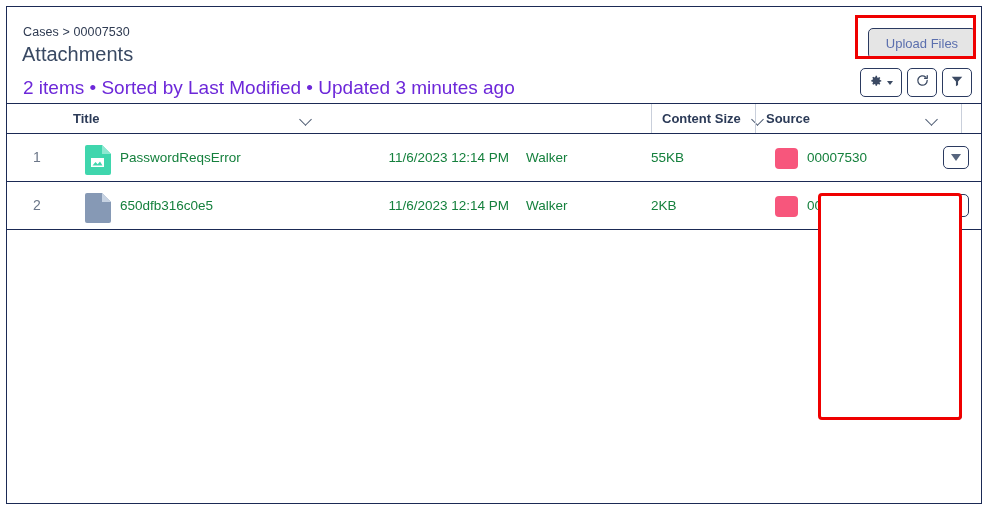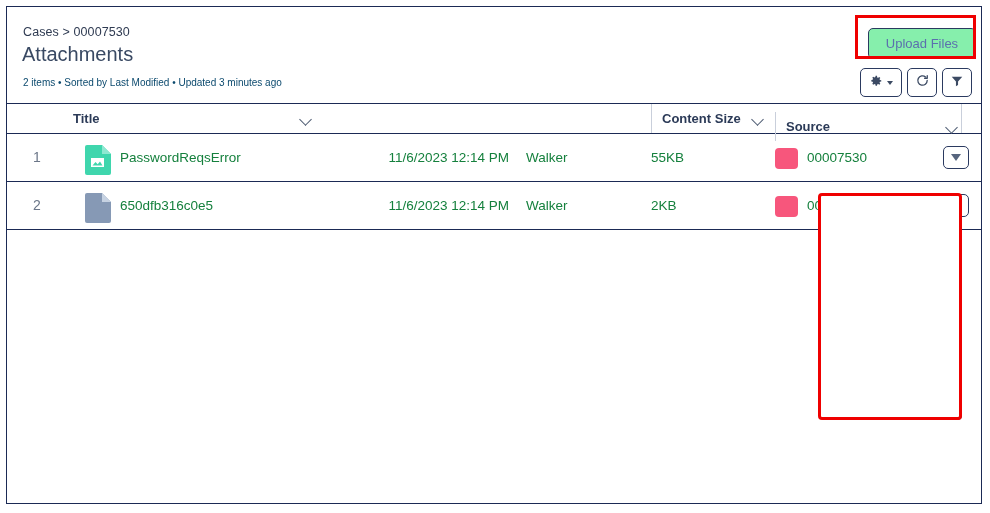--- a/index.html
+++ b/index.html
@@ -53,35 +53,35 @@
     top: 36px;
     font-size: 20px;
     color: #394963;
     font-weight: 400;
     white-space: nowrap;
   }
   .subtitle {
     position: absolute;
     left: 16px;
     top: 70px;
-    font-size: 10px;
-    color: #0c4a6e;
+    font-size: 19px;
+    color: #6d28d9;
     white-space: nowrap;
   }
 
   
   .upload-btn {
     position: absolute;
     left: 861px;
     top: 21px;
     width: 108px;
     height: 31px;
     border: 1px solid #2b3a60;
     border-radius: 5px;
-    background: #86efac;
+    background: #e5e5e5;
     color: #5b6fae;
     font-size: 13px;
     line-height: 29px;
     text-align: center;
     box-sizing: border-box;
     cursor: pointer;
     white-space: nowrap;
   }
 
   
@@ -302,21 +302,21 @@
 
       <div class="thead">
         <div class="th first" style="left:56px;width:256px;">
           <span>Title</span>
           <span class="chev"></span>
         </div>
         <div class="th" style="left:644px;width:120px;">
           <span>Content Size</span>
           <span class="chev"></span>
         </div>
-        <div class="th" style="left:768px;width:190px;margin-top:8px;">
+        <div class="th" style="left:748px;width:190px;">
           <span>Source</span>
           <span class="chev"></span>
         </div>
         <div class="th" style="left:954px;width:20px;"></div>
       </div>
 
       <div class="row">
         <div class="cell rownum">1</div>
         <div class="file-icon">
           <svg width="26" height="30" viewBox="0 0 26 30">

